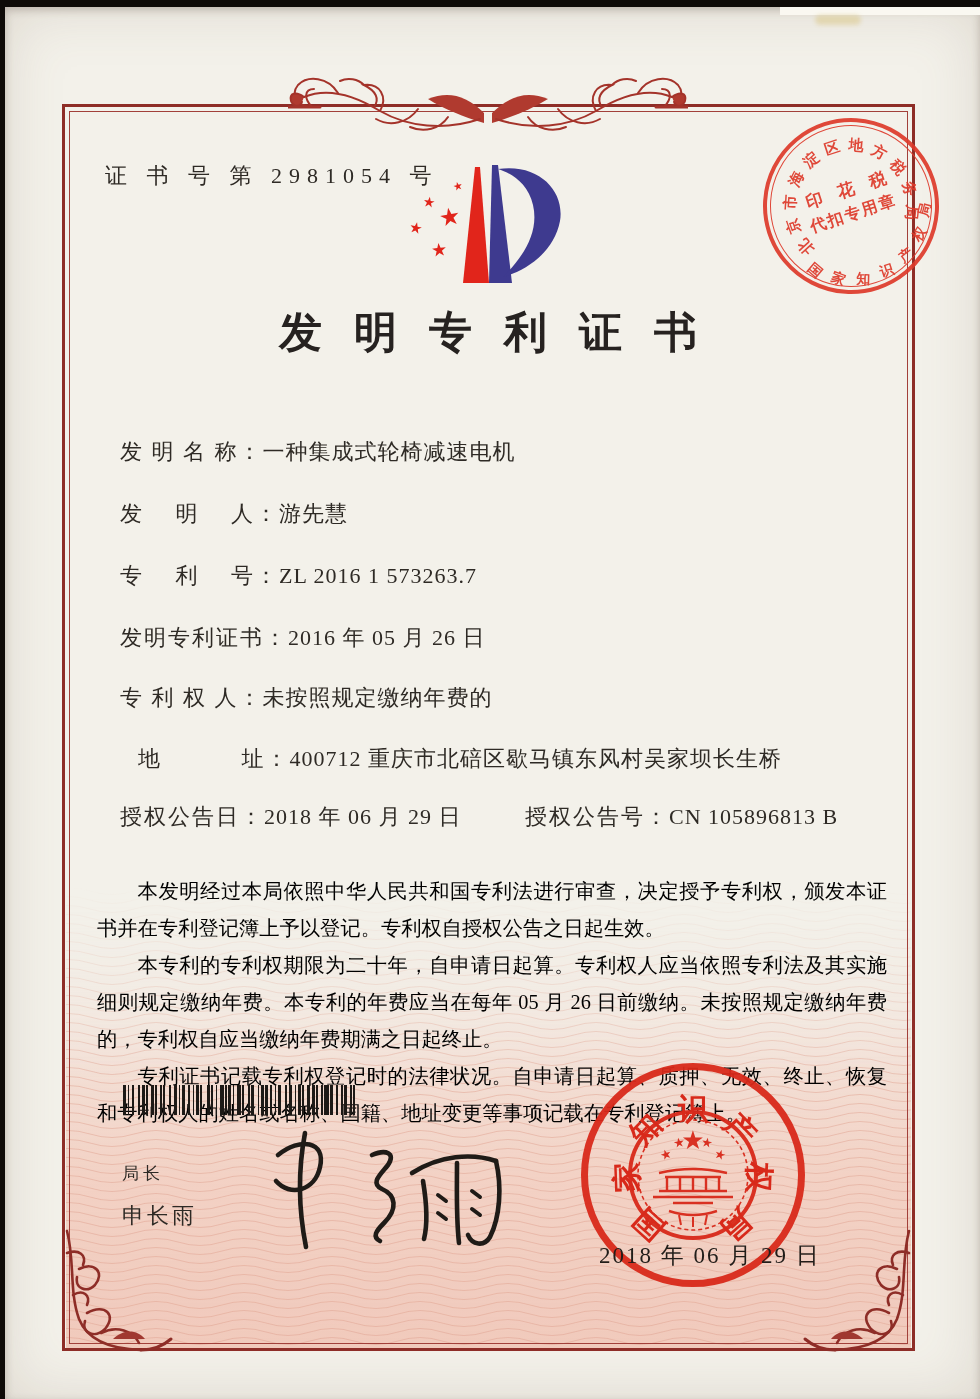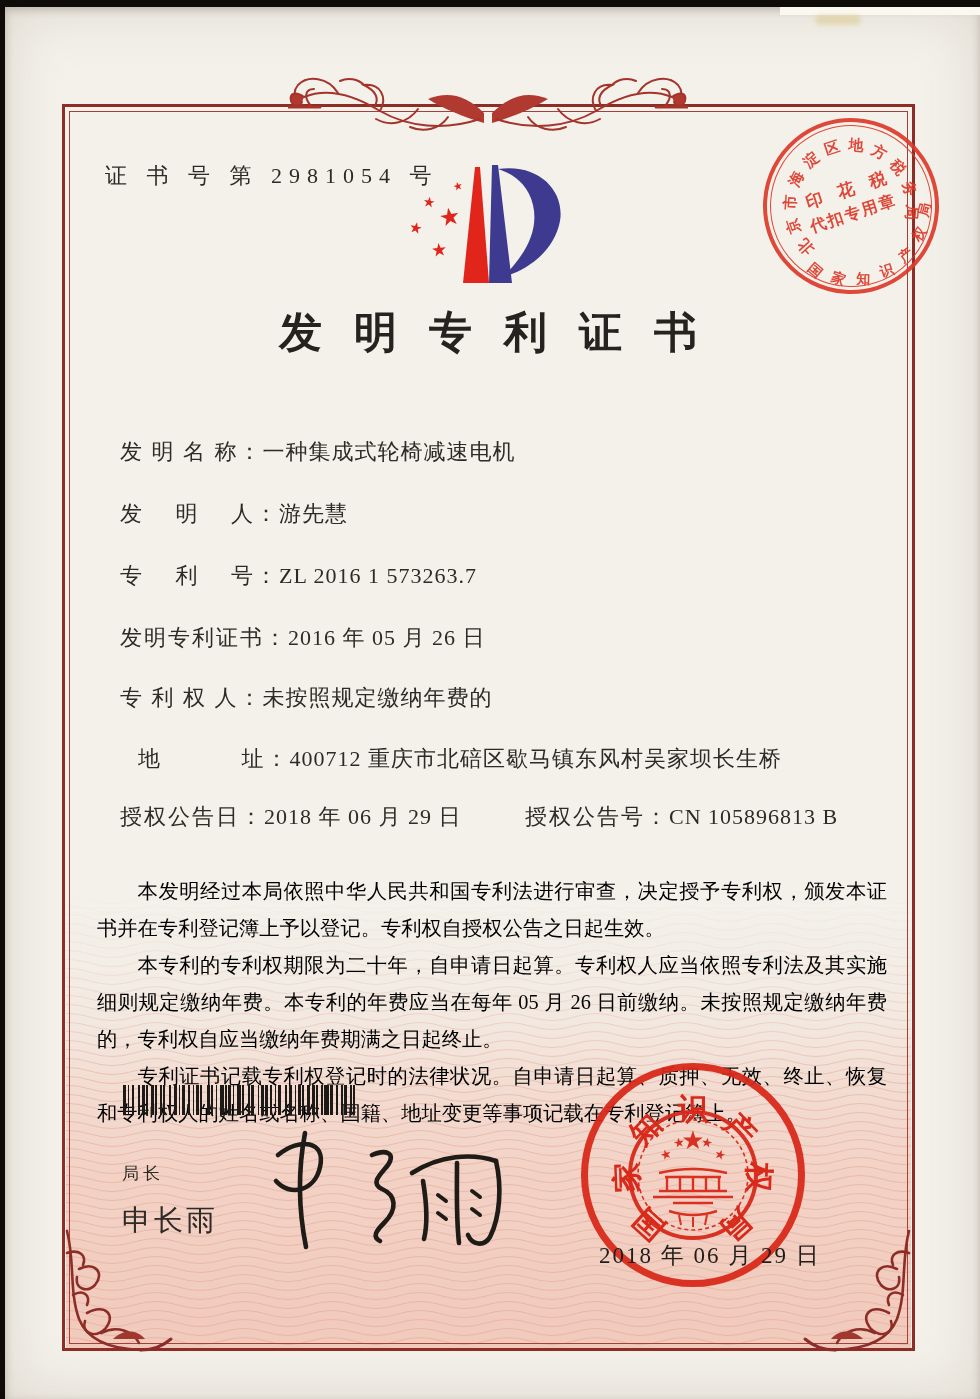--- a/index.html
+++ b/index.html
@@ -62,21 +62,21 @@
     font-size:20.3px;line-height:37px;color:#000000;text-align:justify;margin-top:33px;
   }
   .body-text p{margin:0;text-indent:2em;}
 
   
   .barcode{position:absolute;left:118px;top:1078px;width:320px;height:30px;overflow:hidden;white-space:nowrap;font-size:0;}
   .barcode i{display:inline-block;height:30px;background:#1d1916;vertical-align:top;}
   .barcode s{display:inline-block;height:30px;vertical-align:top;}
 
   .director-title{left:117px;top:1155px;font-size:17px;letter-spacing:4px;}
-  .director-name{left:117px;top:1194px;font-size:29px;letter-spacing:3px;}
+  .director-name{left:117px;top:1194px;font-size:22px;letter-spacing:3px;}
 
   .signature{position:absolute;left:255px;top:1118px;}
 
   
   .seal{position:absolute;}
   .seal .arc-char{position:absolute;left:50%;top:50%;color:inherit;font-weight:bold;
     transform-origin:0 0;white-space:nowrap;}
   .tax-stamp{left:758px;top:111px;width:176px;height:176px;color:#de3a2b;transform:rotate(-18deg);opacity:.92;}
   .tax-ring{position:absolute;left:0;top:0;width:176px;height:176px;border:4px solid #de3a2b;border-radius:50%;box-sizing:border-box;}
   .tax-ring2{position:absolute;left:7px;top:7px;width:162px;height:162px;border:1.5px solid #de3a2b;border-radius:50%;box-sizing:border-box;}

